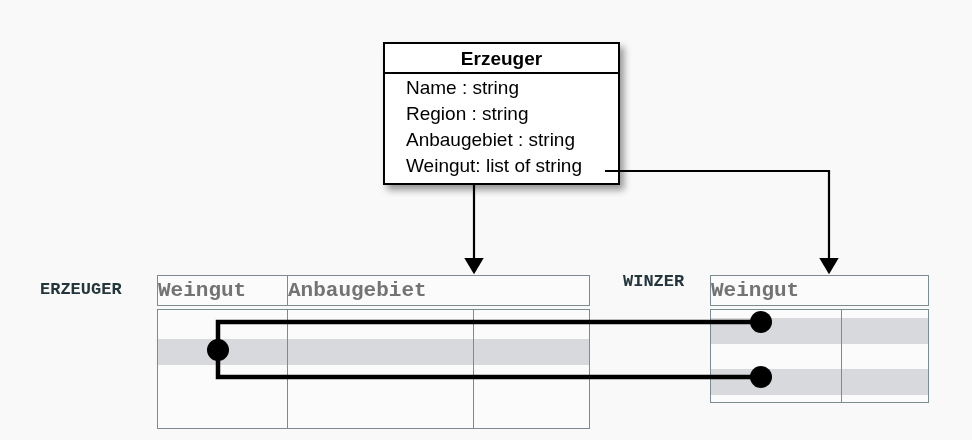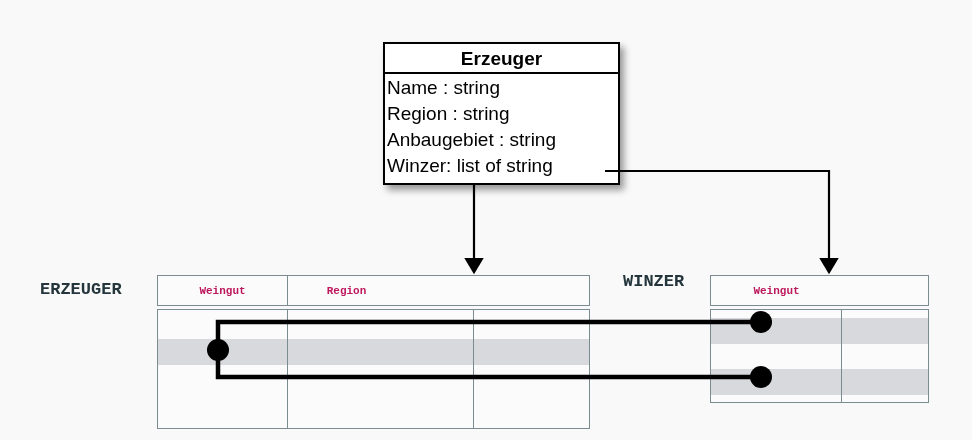--- a/index.html
+++ b/index.html
@@ -24,21 +24,21 @@
   }
   .uml-title{
     height:30px;line-height:30px;
     text-align:center;
     font-weight:bold;
     font-size:19px;
     color:#000;
     border-bottom:2px solid #000;
     box-sizing:border-box;
   }
-  .uml-attrs{padding:1px 0 0 2px;box-sizing:border-box;}
+  .uml-attrs{padding:1px 0 0 21px;box-sizing:border-box;}
   .uml-attr{
     font-size:19px;line-height:26px;color:#000;
     white-space:nowrap;
   }
 
   
   .tbl-label{
     position:absolute;
     font-family:"Liberation Mono",monospace;
     font-weight:bold;
@@ -50,23 +50,23 @@
     position:absolute;
     display:flex;
     border:1px solid #7b8c90;
     background:#fbfbfb;
     box-sizing:border-box;
     z-index:3;
   }
   .hdr-cell{
     font-family:"Liberation Mono",monospace;
     font-weight:bold;
-    font-size:11px;
-    color:#be185d;
-    text-align:center;
+    font-size:21px;
+    color:#737373;
+    text-align:left;
     line-height:30px;
     box-sizing:border-box;
     border-right:1px solid #7b8c90;
     overflow:hidden;
     white-space:nowrap;
   }
   .hdr-cell:last-child{border-right:none;}
 
   .body-grid{
     position:absolute;
@@ -97,29 +97,29 @@
 <body>
 
 <div id="stage">
 
   <div class="uml-box">
     <div class="uml-title">Erzeuger</div>
     <div class="uml-attrs">
       <div class="uml-attr">Name : string</div>
       <div class="uml-attr">Region : string</div>
       <div class="uml-attr">Anbaugebiet : string</div>
-      <div class="uml-attr">Winzer: list of string</div>
+      <div class="uml-attr">Weingut: list of string</div>
     </div>
   </div>
 
   <div class="tbl-label" style="left:40px;top:252px;">ERZEUGER</div>
 
   <div class="hdr-row" style="left:157px;top:247px;width:433px;height:31px;">
     <div class="hdr-cell" style="width:130px;">Weingut</div>
-    <div class="hdr-cell" style="width:117px;">Region</div>
+    <div class="hdr-cell" style="width:186px;">Anbaugebiet</div>
   </div>
 
   <div class="body-grid" style="left:157px;top:281px;width:433px;height:120px;">
     <div class="brow" style="top:0px;height:29px;width:100%;"></div>
     <div class="brow hl" style="top:29px;height:26px;width:100%;"></div>
     <div class="brow" style="top:55px;height:29px;width:100%;"></div>
     <div class="brow" style="top:84px;height:34px;width:100%;"></div>
     <div class="vsep" style="left:129px;"></div>
     <div class="vsep" style="left:315px;"></div>
   </div>

